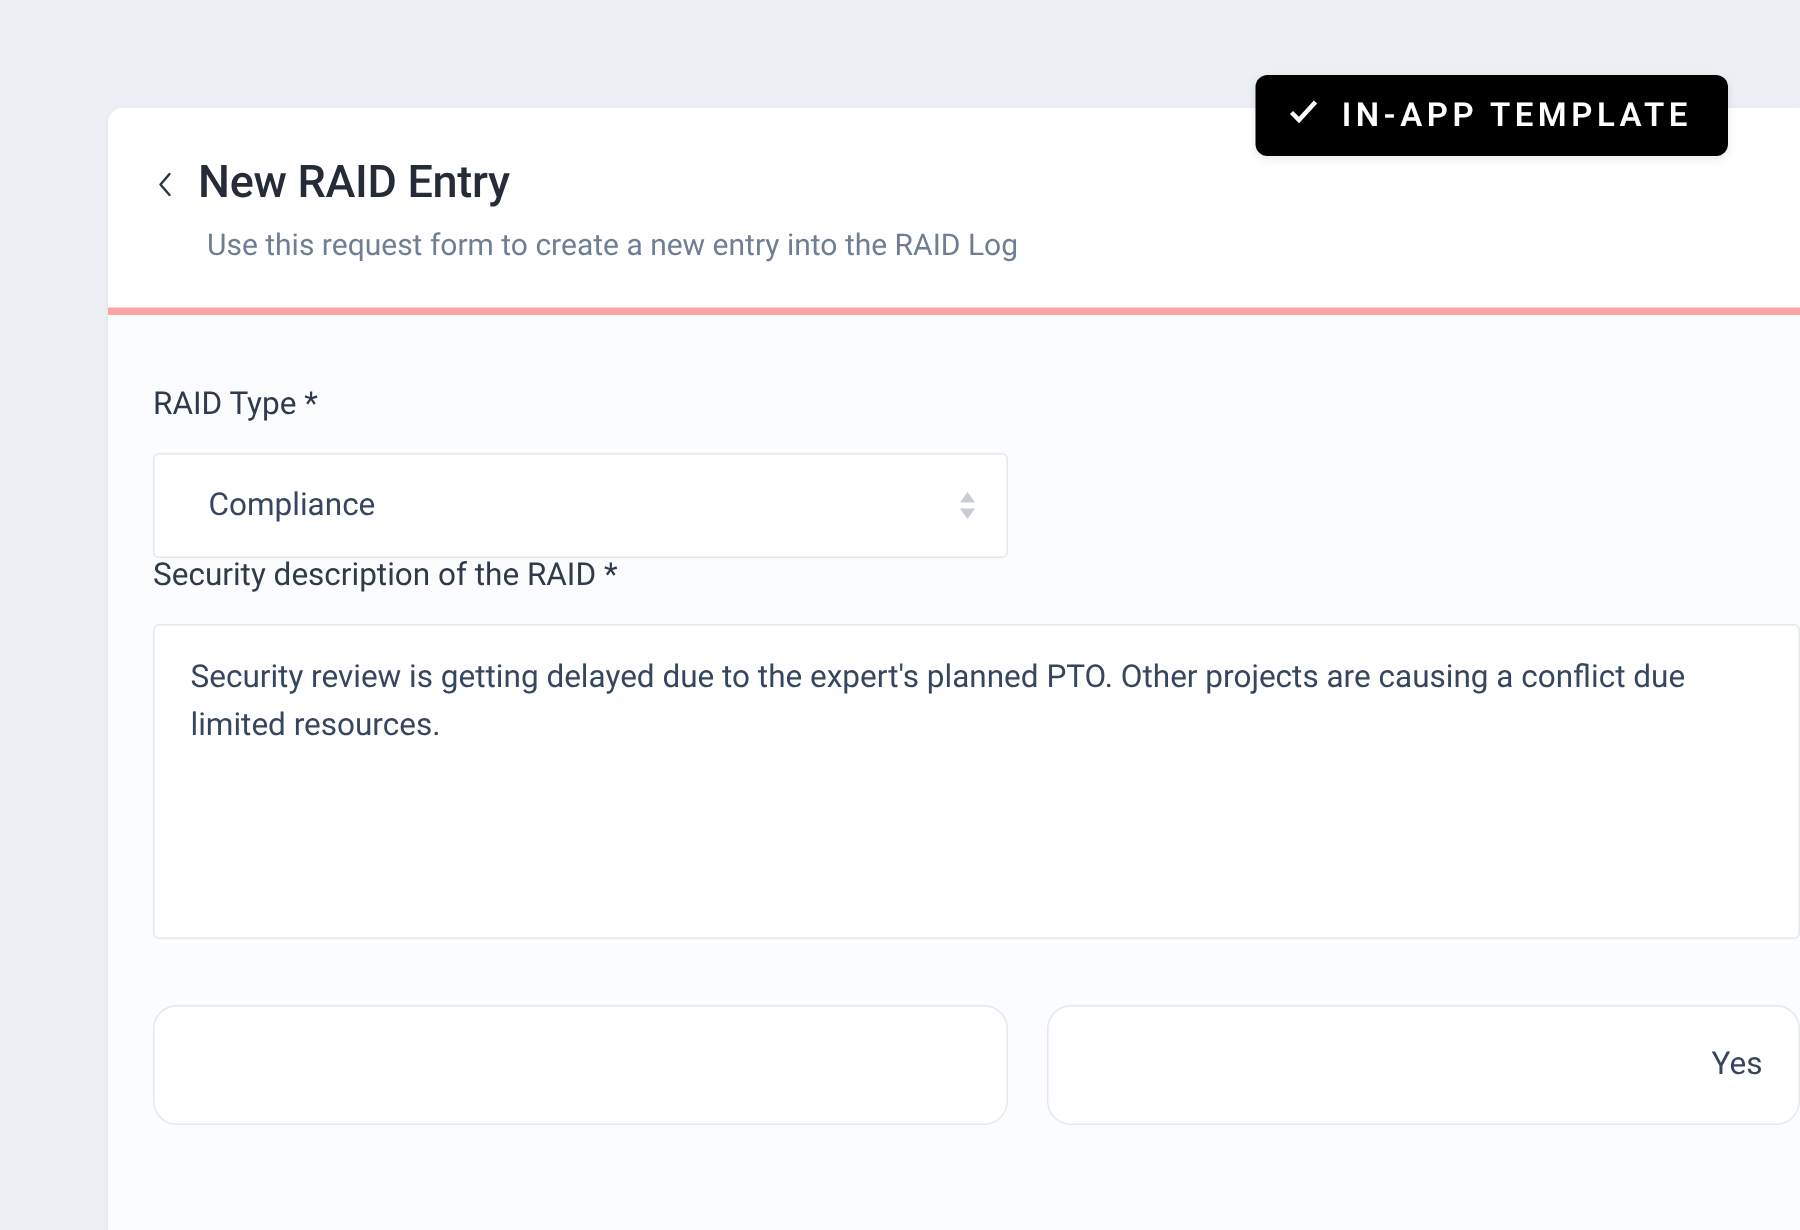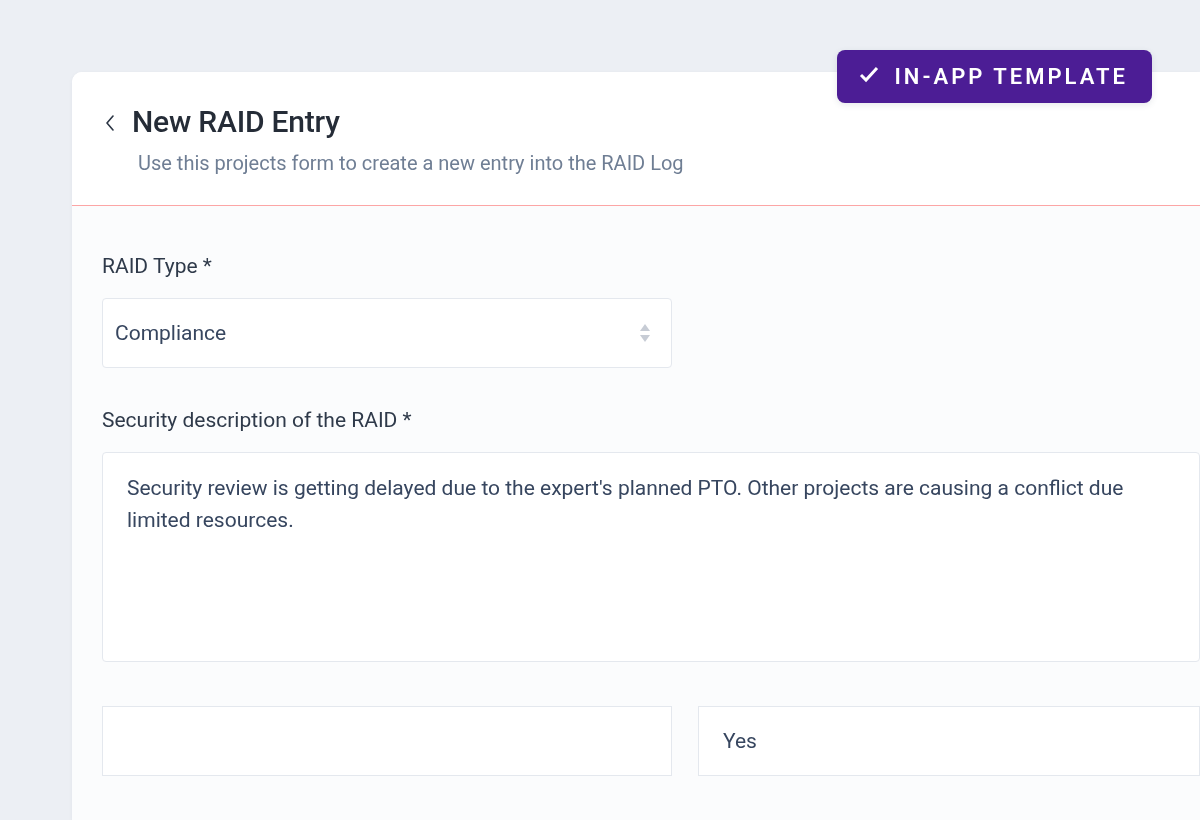--- a/index.html
+++ b/index.html
@@ -25,21 +25,21 @@
     right: 0;
     bottom: 0;
     background: #ffffff;
     border-radius: 10px 0 0 0;
     box-shadow: 0 1px 4px rgba(32,41,56,0.05);
     overflow: hidden;
   }
 
   .card-header {
     padding: 32px 0 30px 30px;
-    border-bottom: 1px solid #fca5a5;
+    border-bottom: 5px solid #fca5a5;
     background: #ffffff;
   }
 
   .title-row {
     display: flex;
     align-items: center;
     gap: 14px;
   }
 
   .back-chevron {
@@ -68,21 +68,20 @@
 
   .form-body {
     background: #fbfcfd;
     padding: 48px 0 0 30px;
     height: 100%;
   }
 
   .row {
     display: flex;
     gap: 26px;
-    margin-bottom: 40px;
   }
 
   .field {
     display: flex;
     flex-direction: column;
   }
   .field.half { width: 570px; }
   .field.half2 { flex: 1; min-width: 0; }
   .field.full { width: 100%; }
 
@@ -101,21 +100,21 @@
     color: #37465f;
     font-family: inherit;
     width: 100%;
   }
 
   .select {
     position: relative;
     height: 70px;
     display: flex;
     align-items: center;
-    padding: 0 48px 0 12px;
+    padding: 0 48px 0 36px;
     cursor: pointer;
   }
   .select-arrows {
     position: absolute;
     right: 20px;
     top: 50%;
     transform: translateY(-50%);
     width: 12px;
     color: #c7ccd5;
     display: flex;
@@ -136,64 +135,65 @@
     padding: 20px 24px;
     line-height: 1.5;
     resize: none;
     outline: none;
   }
 
   .badge {
     position: absolute;
     top: 50px;
     right: 48px;
-    background: #4c1d95;
+    background: #000000;
     color: #ffffff;
     border-radius: 8px;
     padding: 12px 24px 12px 20px;
     display: flex;
     align-items: center;
     gap: 14px;
     font-size: 22px;
     font-weight: 600;
     letter-spacing: 3px;
     box-shadow: 0 2px 6px rgba(60,70,90,0.12);
   }
   .badge svg { width: 24px; height: 24px; stroke: #ffffff; stroke-width: 3; fill: none; }
 
   .row.bottom { margin-top: 44px; }
   .bottom-input {
-    height: 70px;
+    height: 80px;
     background: #ffffff;
     border: 1px solid #e4e8ee;
-    border-radius: 0;
+    border-radius: 16px;
     padding: 0 24px;
     font-size: 21px;
     color: #37465f;
     display: flex;
     align-items: center;
+    justify-content: flex-end;
   }
 </style>
 </head>
 <body>
 
 <div class="outer-frame">
 
   <div class="card">
 
     <div class="card-header">
       <div class="title-row">
         <span class="back-chevron">
           <svg viewBox="0 0 10 16">
               <polyline points="8,1 2,8 8,15" fill="none" stroke="#2c3645" stroke-width="1.6" stroke-linecap="round" stroke-linejoin="round"></polyline>
             </svg>
         </span>
         <h1 class="page-title">New RAID Entry</h1>
       </div>
-      <div class="page-subtitle">Use this projects form to create a new entry into the RAID Log</div>
+      <div class="page-subtitle">Use this request form to create a new entry into the RAID Log</div>
     </div>
 
     <div class="form-body">
 
       <div class="row">
         <div class="field half">
           <label class="field-label">RAID Type *</label>
           <div class="select">
             <span>Compliance</span>
             <span class="select-arrows">

